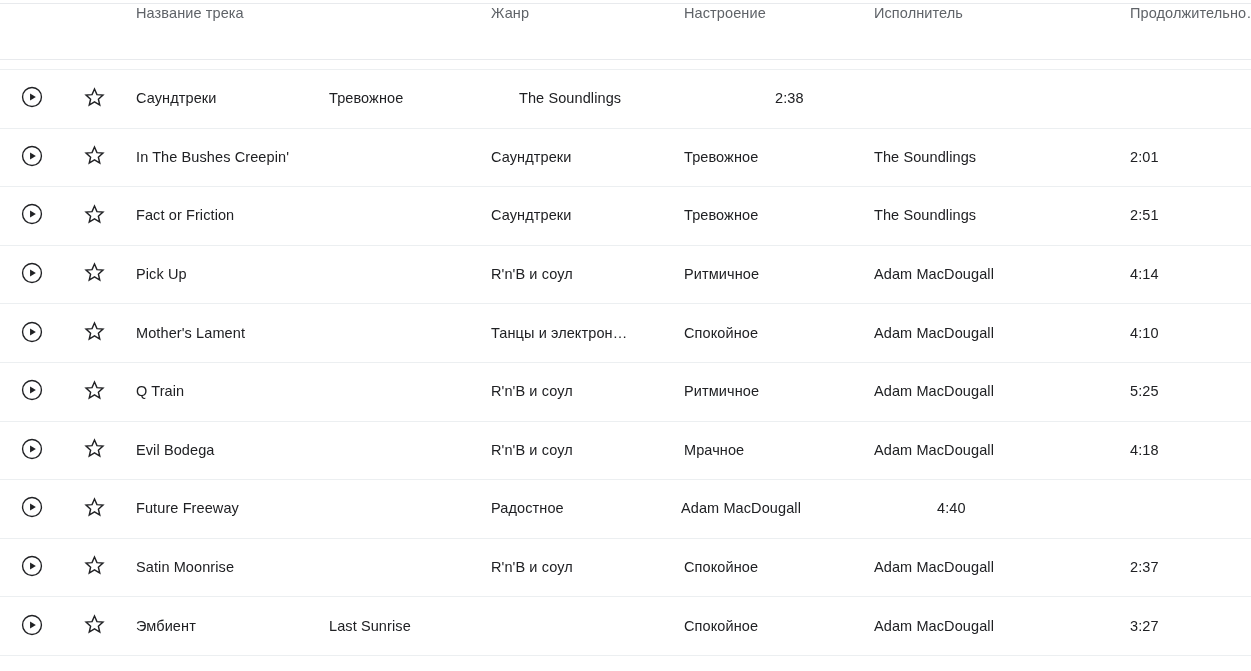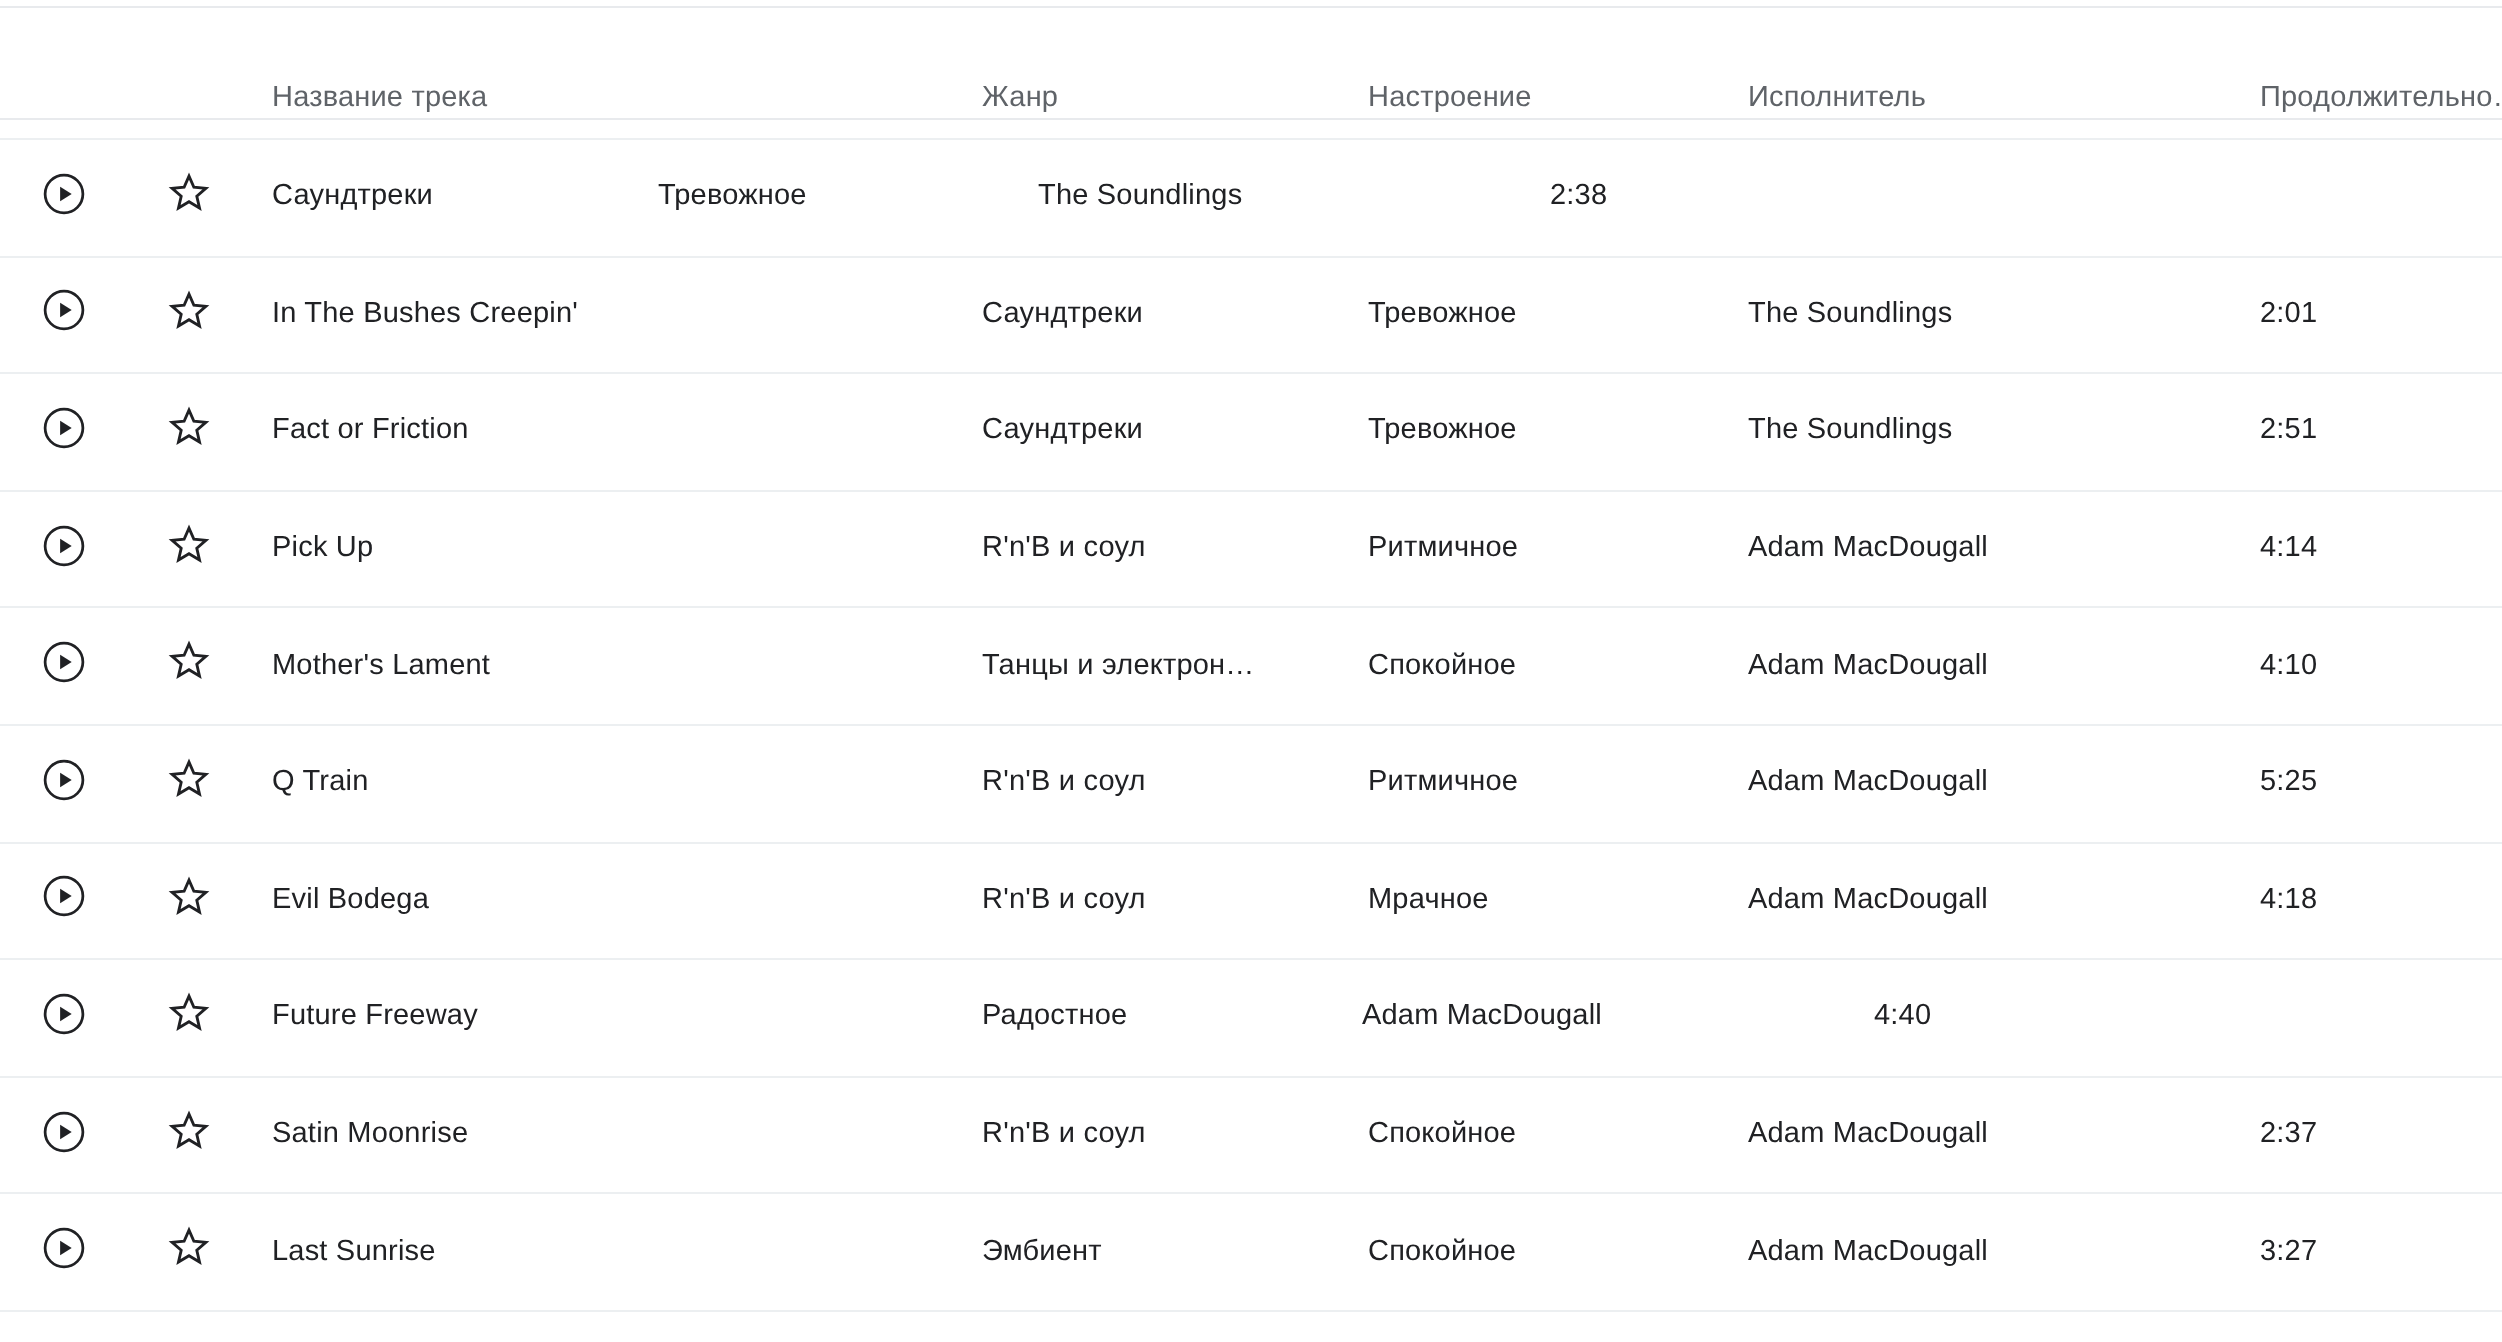--- a/index.html
+++ b/index.html
@@ -27,21 +27,21 @@
   .top-rule {
     height: 1px;
     background: #e8eaed;
     margin-top: 3px;
   }
 
   
   .table-header {
     height: 55px;
     display: flex;
-    align-items: flex-end;
+    align-items: flex-start;
     background: #ffffff;
     box-sizing: border-box;
   }
   .table-header .cell {
     color: #5f6368;
     font-size: 14.5px;
     line-height: 19px;
     letter-spacing: 0.1px;
     white-space: nowrap;
     overflow: hidden;
@@ -334,21 +334,21 @@
         </svg>
       </span>
     </div>
     <div class="cell col-fav">
       <span class="icon-btn">
         <svg width="23" height="23" viewBox="0 0 24 24" aria-hidden="true">
           <path d="M12 3.2 L14.55 9.0 L20.8 9.55 L16.07 13.72 L17.48 19.85 L12 16.57 L6.52 19.85 L7.93 13.72 L3.2 9.55 L9.45 9.0 Z" fill="none" stroke="#202124" stroke-width="1.5" stroke-linejoin="miter"></path>
         </svg>
       </span>
     </div>
+    <div class="cell col-genre">Эмбиент</div>
     <div class="cell col-title">Last Sunrise</div>
-    <div class="cell col-genre">Эмбиент</div>
     <div class="cell col-mood">Спокойное</div>
     <div class="cell col-artist">Adam MacDougall</div>
     <div class="cell col-duration">3:27</div>
   </div>
     </div>
 
 </div>
 
 </body></html>

